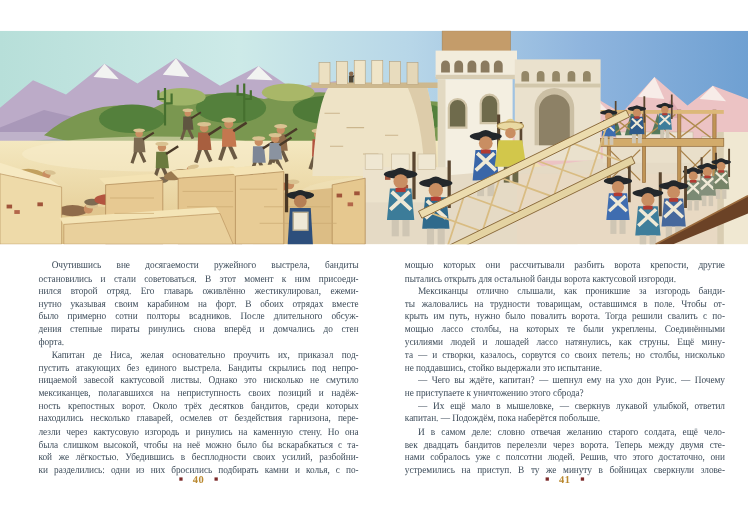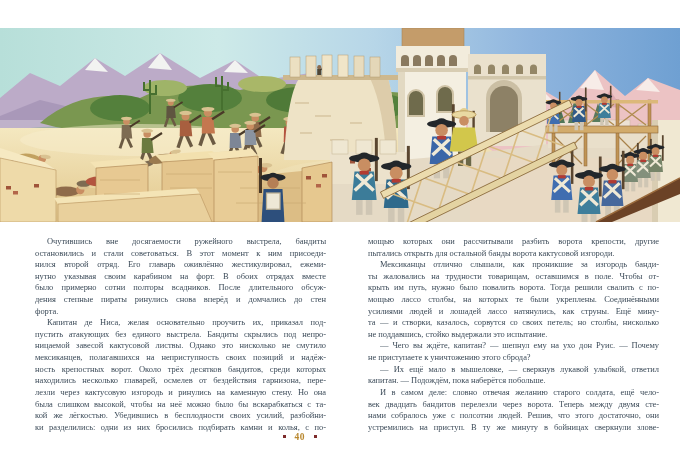--- a/index.html
+++ b/index.html
@@ -9,21 +9,21 @@
   .illus{position:absolute;left:0;top:8px;width:680px;height:194px;}
   .illus svg{display:block;width:680px;height:194px;}
   .textcol{position:absolute;top:216px;width:316px;transform:scaleX(0.921);
            transform-origin:0 0;color:#3b4a58;}
   #textL{left:35px;}
   #textR{left:368px;}
   .line{font-size:9.2px;line-height:11.62px;height:11.62px;overflow:hidden;
         text-align:justify;text-align-last:justify;letter-spacing:-0.05px;}
   .line.ind{text-indent:13px;}
   .line.plast{text-align:left;text-align-last:left;}
-  .pagenum{position:absolute;top:412px;width:291px;text-align:right;
+  .pagenum{position:absolute;top:412px;width:291px;text-align:center;
            font-size:9.5px;font-weight:bold;letter-spacing:0.5px;}
   #pnL{left:35px;}
   #pnR{left:368px;}
   .pagenum .sq{display:inline-block;width:3px;height:3px;vertical-align:2px;margin:0 9px;}
 </style>
 </head>
 <body>
 
 <div class="spread">
 
@@ -319,14 +319,17 @@
       <div class="line plast">капитан. — Подождём, пока наберётся побольше.</div>
       <div class="line ind">И в самом деле: словно отвечая желанию старого солдата, ещё чело-</div>
       <div class="line">век двадцать бандитов перелезли через ворота. Теперь между двумя сте-</div>
       <div class="line">нами собралось уже с полсотни людей. Решив, что этого достаточно, они</div>
       <div class="line">устремились на приступ. В ту же минуту в бойницах сверкнули злове-</div>
     </div>
 
   <div class="pagenum" id="pnL" style="color: rgb(185, 136, 47);">
     <span class="sq" style="background: rgb(125, 43, 43);"></span><span>40</span><span class="sq" style="background: rgb(125, 43, 43);"></span>
   </div>
+  <div class="pagenum" id="pnR" style="color: rgb(185, 136, 47);">
+    <span class="sq" style="background: rgb(125, 43, 43);"></span><span>41</span><span class="sq" style="background: rgb(125, 43, 43);"></span>
+  </div>
 
 </div>
 
 </body></html>

